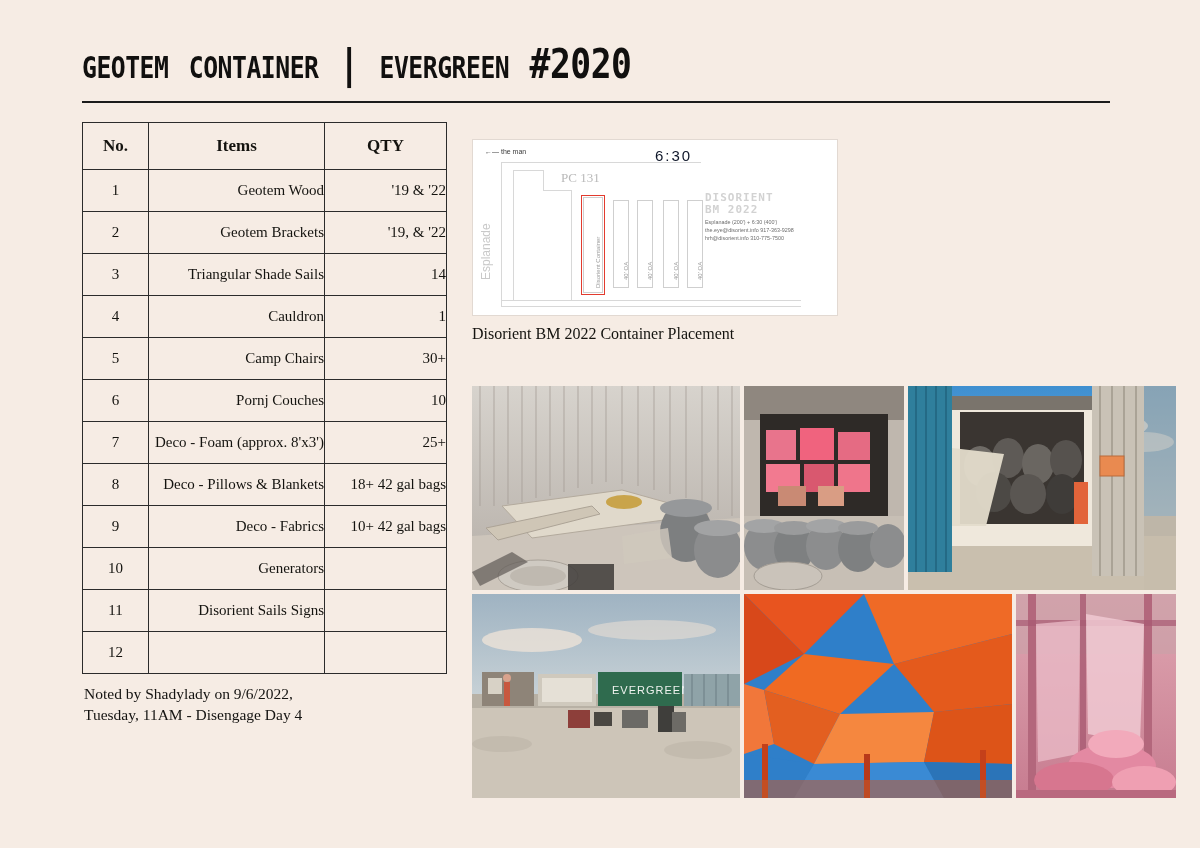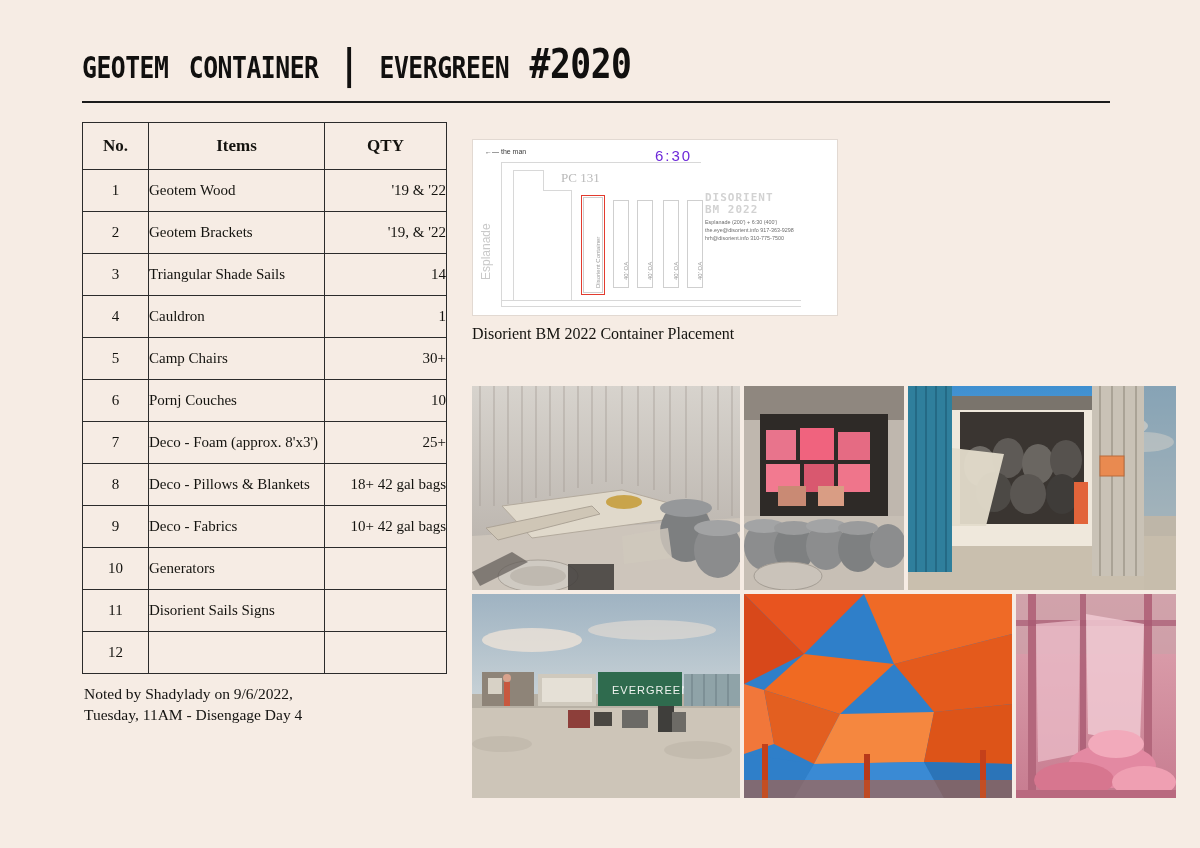--- a/index.html
+++ b/index.html
@@ -82,21 +82,21 @@
   }
   th.h-no { text-align: center; }
   th.h-item { text-align: center; padding-left: 14px; font-weight: normal; font-size: 16px;}
   th.h-qty { text-align: center; }
 
   td.c-no-cell {
     text-align: center;
     font-size: 15px;
   }
   td.c-item-cell {
-    text-align: left;
+    text-align: right;
     padding-left: 14px;
     font-size: 15px;
   }
   td.c-qty-cell {
     text-align: right;
     font-size: 14px;
   }
 
   .note {
     position: absolute;
@@ -136,21 +136,21 @@
     left: 12px; top: 8px;
     font-size: 7px;
     color: #3a3a3a;
     font-family: "Liberation Sans", sans-serif;
     white-space: nowrap;
   }
   .map-bigtime {
     position: absolute;
     left: 182px; top: 7px;
     font-size: 15px;
-    color: #6d28d9;
+    color: #0f172a;
     font-family: "Liberation Sans", sans-serif;
     letter-spacing: 2px;
   }
   .map-pc {
     position: absolute;
     left: 88px; top: 30px;
     font-size: 13px;
     color: #b9b9b9;
     font-family: Liberation Serif, serif;
   }

